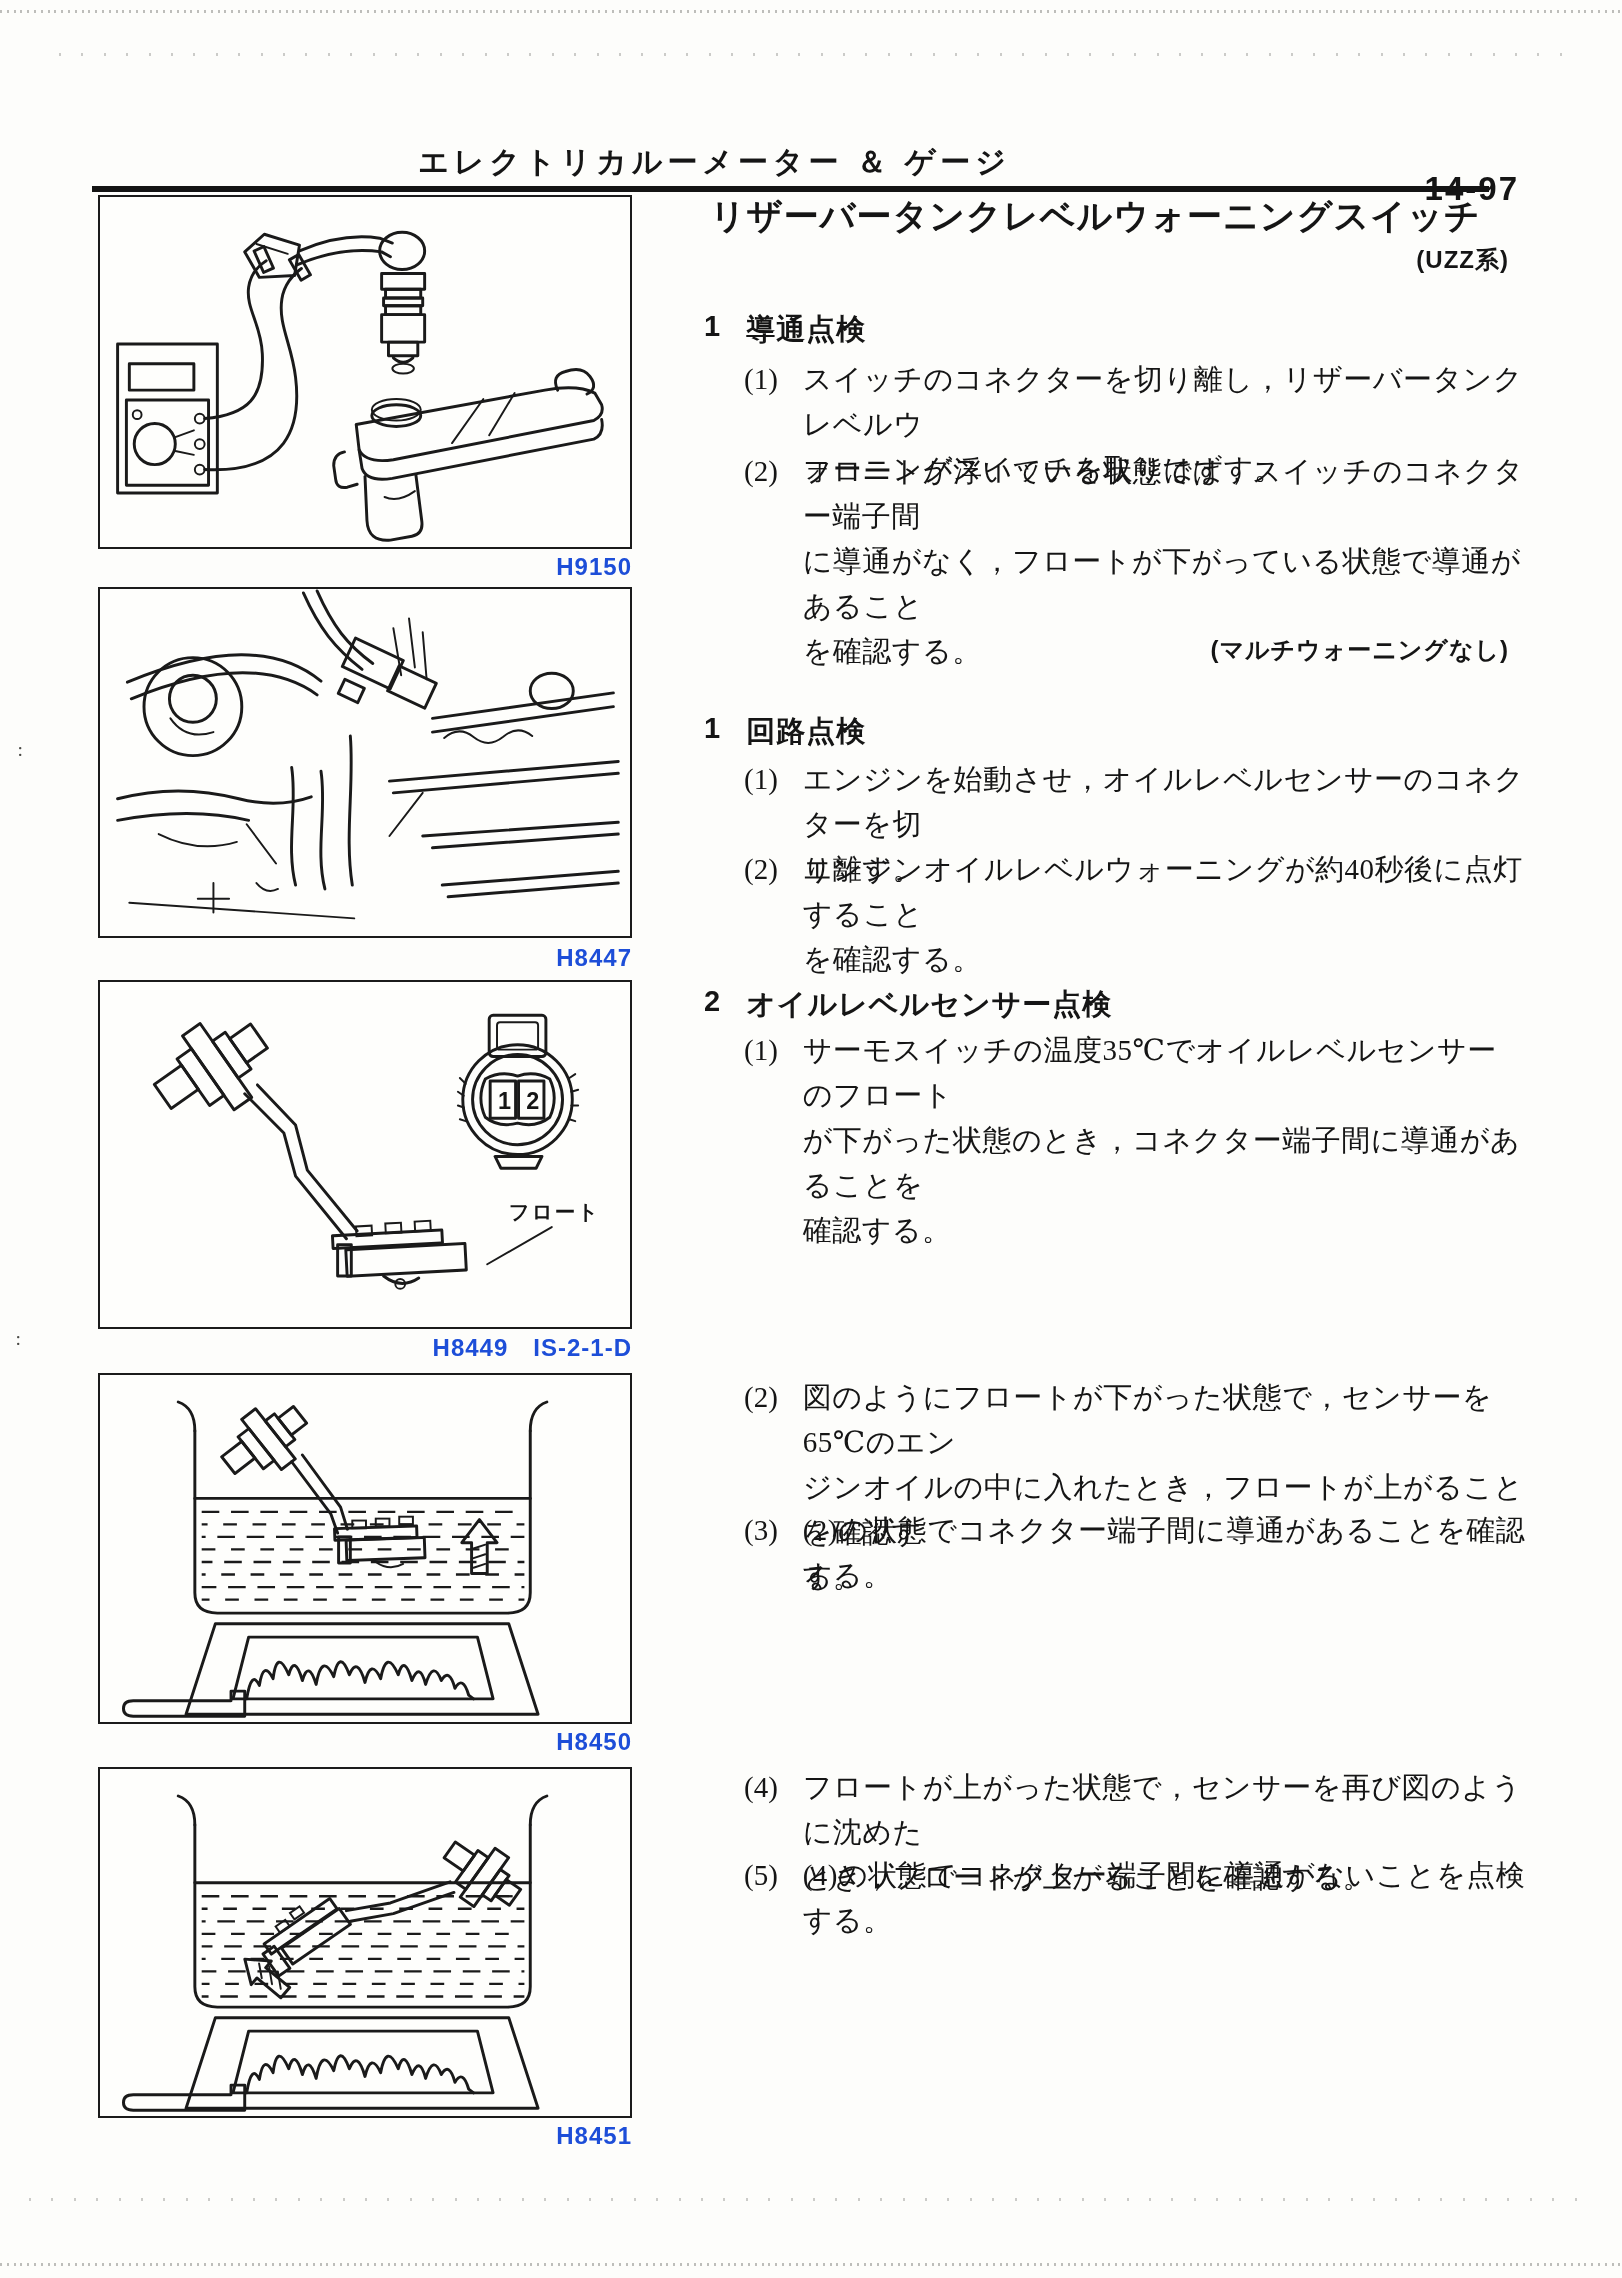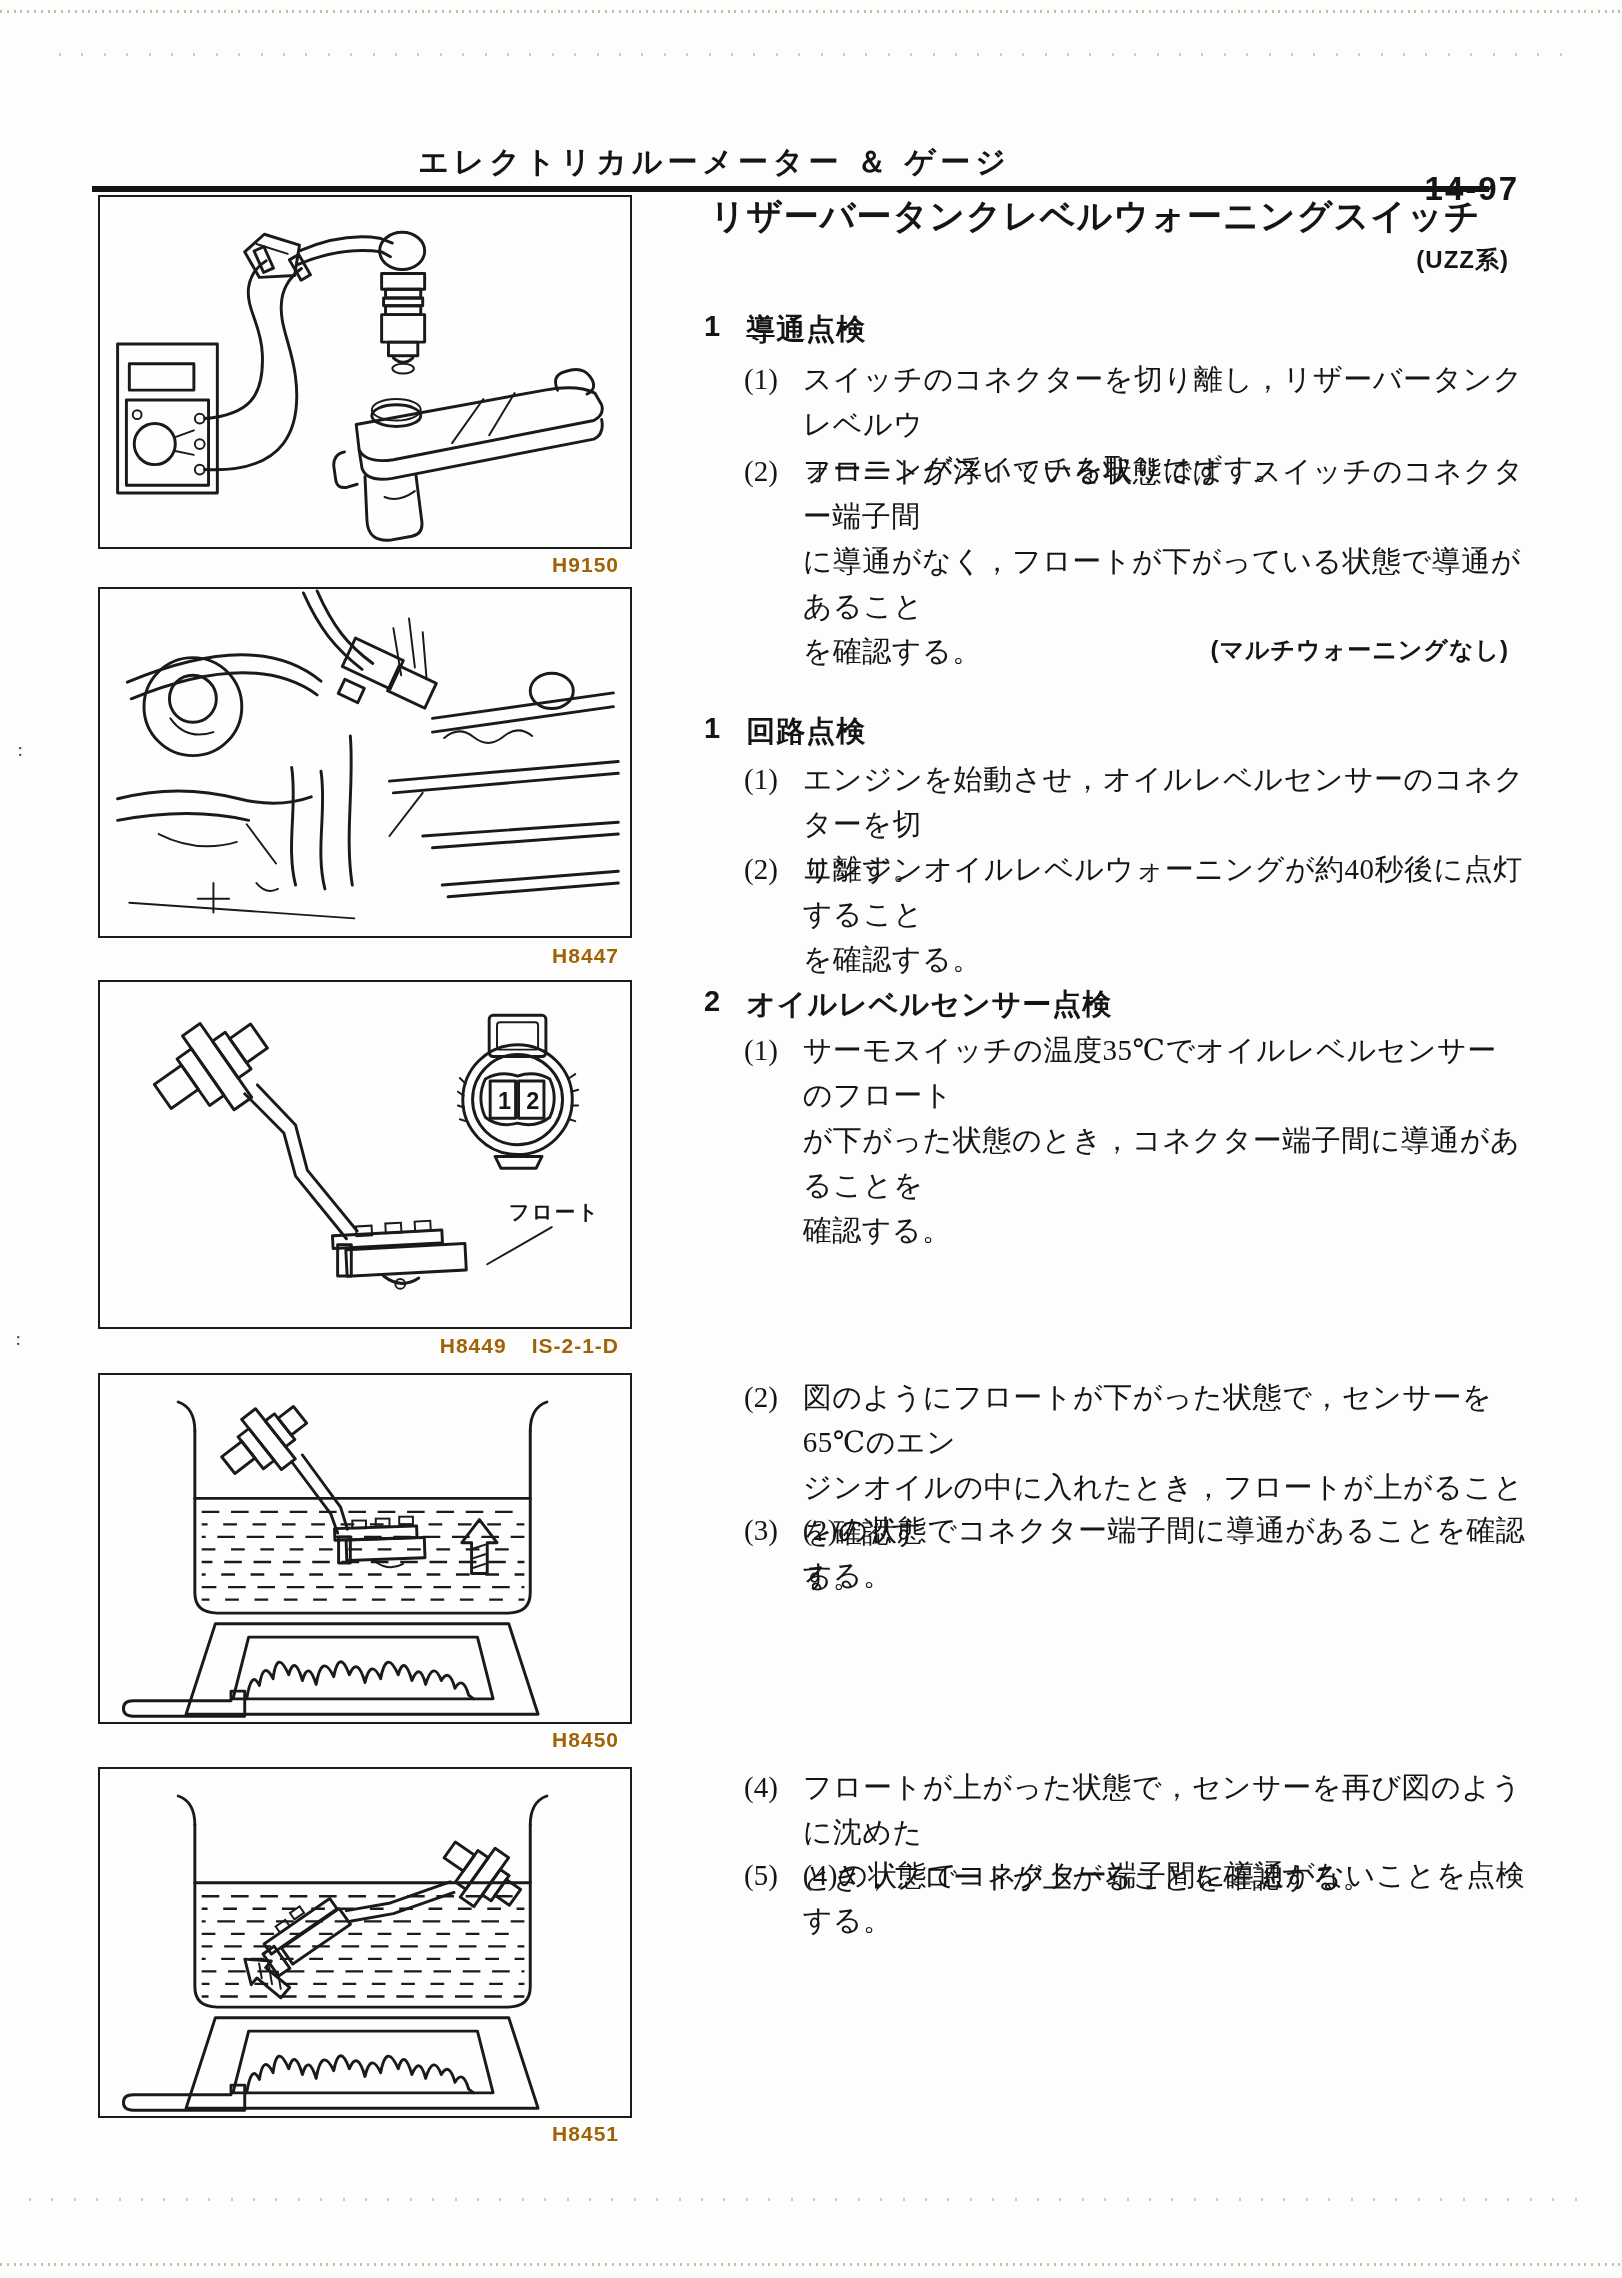--- a/index.html
+++ b/index.html
@@ -18,23 +18,23 @@
     font-size:30px; letter-spacing:4.9px;
   }
   .hdr-page{
     position:absolute; top:138px; left:1402px; width:117px; text-align:right;
     font-family:"Liberation Sans","DejaVu Sans",sans-serif; font-weight:bold;
     font-size:33px; letter-spacing:2px;margin-top:32px;
   }
   .hdr-rule{position:absolute; top:186px; left:92px; width:1397px; height:5.9px; background:#141414;}
   .fig-box{position:absolute; left:98px; width:534px; border:2.9px solid #1b1b1b; background:#fefefc; box-sizing:border-box;}
   .fig-label{
-    position:absolute; left:85px; width:534px; text-align:right;
+    position:absolute; left:98px; width:534px; text-align:right;
     font-family:"Liberation Sans","DejaVu Sans",sans-serif; font-weight:bold;
-    font-size:21px; letter-spacing:1px; color:#a16207;
+    font-size:24px; letter-spacing:1px; color:#1d4ed8;
   }
   .fig-label .code2{display:inline-block; margin-left:25px;}
   .sec-title{
     position:absolute; left:710px; width:835px;
     font-family:Liberation Mono, monospace; font-weight:bold;
     font-size:35px; letter-spacing:1px; white-space:nowrap;
   }
   .sec-sub{
     position:absolute; left:694px; width:815px; text-align:right;
     font-family:"Liberation Sans","DejaVu Sans",sans-serif; font-weight:bold;

